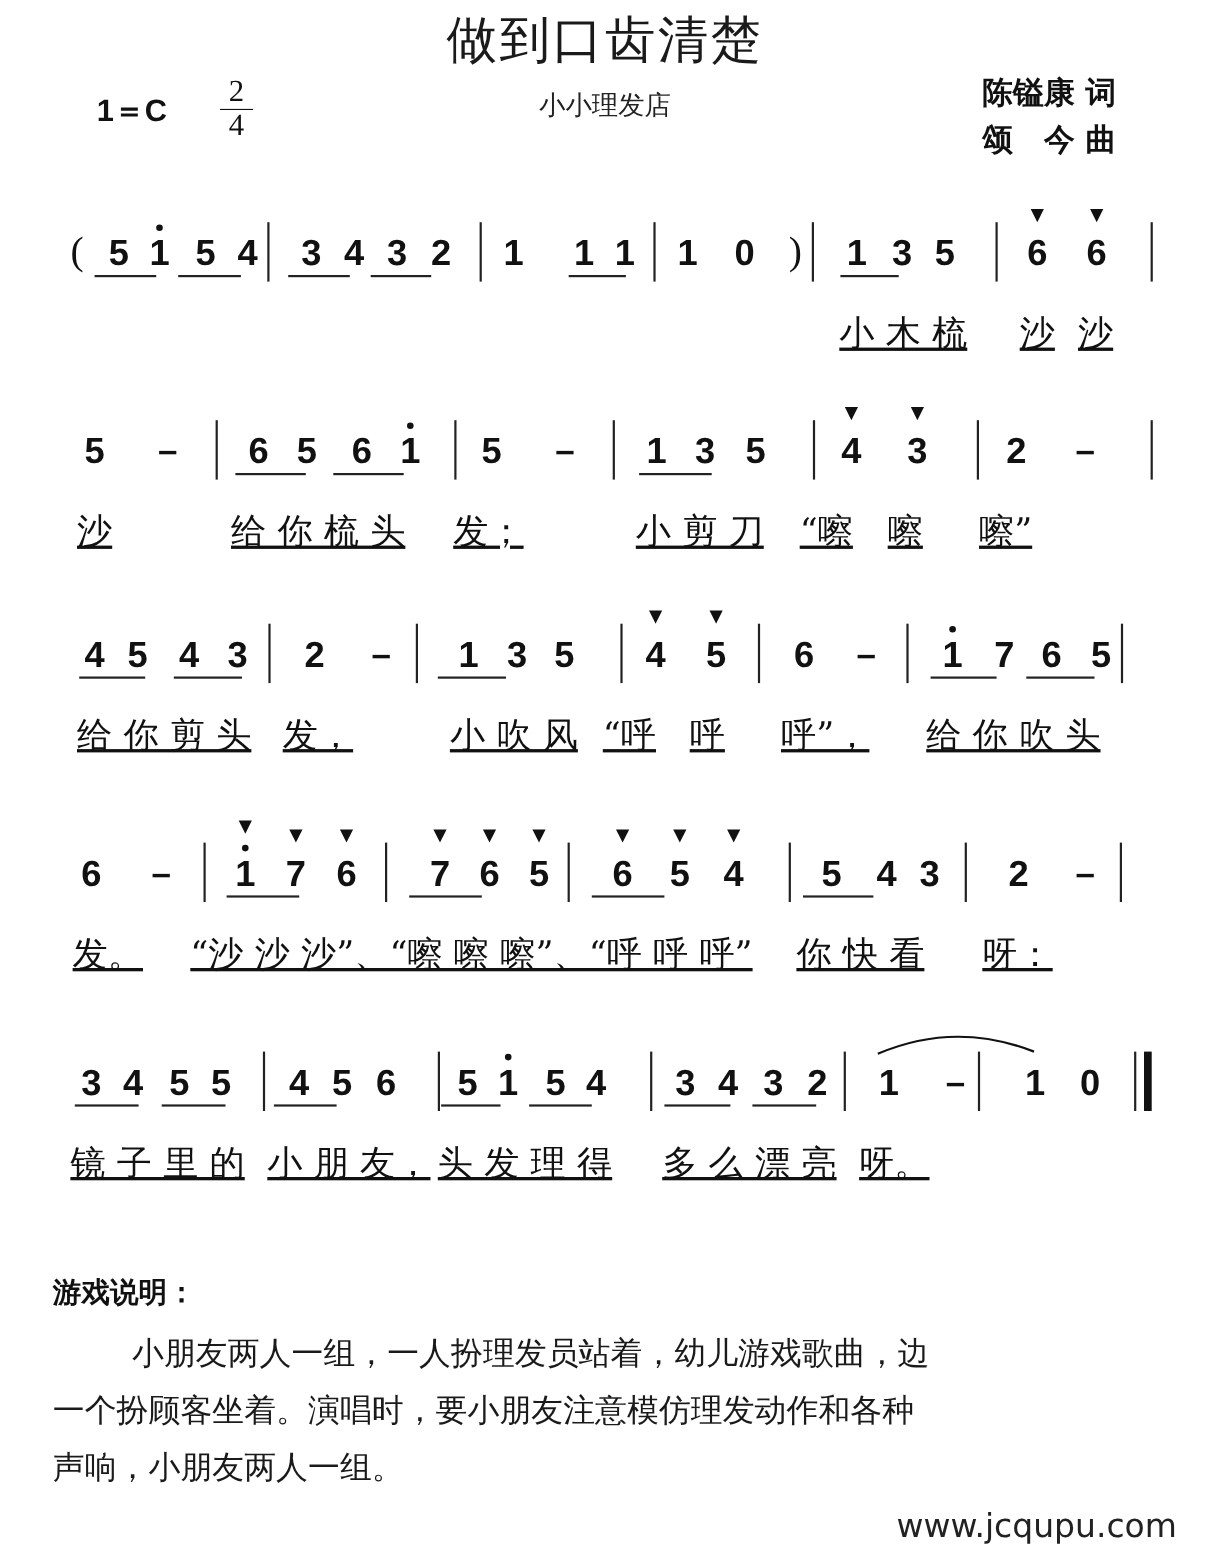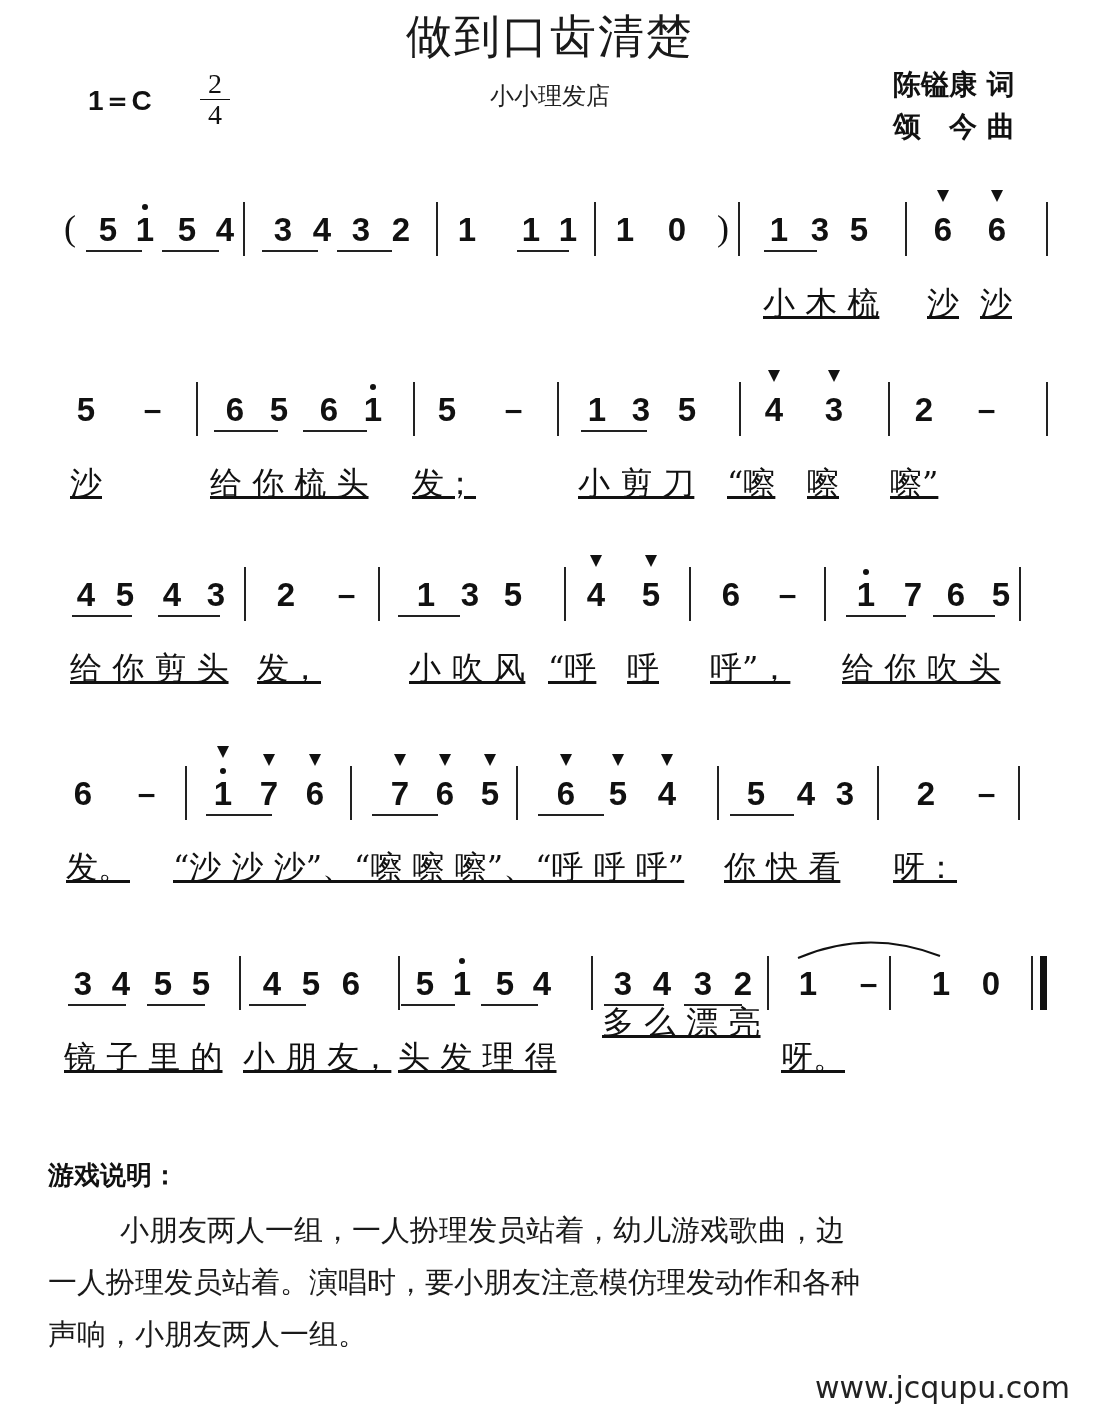--- a/index.html
+++ b/index.html
@@ -220,25 +220,25 @@
     <div class="abs barline" style="left: 239px; top: 956px; height: 54px;"></div>
     <div class="abs barline" style="left: 398px; top: 956px; height: 54px;"></div>
     <div class="abs barline" style="left: 591px; top: 956px; height: 54px;"></div>
     <div class="abs barline" style="left: 767px; top: 956px; height: 54px;"></div>
     <div class="abs barline" style="left: 889px; top: 956px; height: 54px;"></div>
     <div class="abs barline" style="left: 1031px; top: 956px; height: 54px;"></div>
     <div class="abs finalthick" style="left: 1040px; top: 956px; height: 54px;"></div>
     <div class="abs lyric" style="left: 64px; top: 1039px;">镜 子 里 的</div>
     <div class="abs lyric" style="left: 243px; top: 1039px;">小 朋 友，</div>
     <div class="abs lyric" style="left: 398px; top: 1039px;">头 发 理 得</div>
-    <div class="abs lyric" style="left: 602px; top: 1004px;">多 么 漂 亮</div>
+    <div class="abs lyric" style="left: 602px; top: 1039px;">多 么 漂 亮</div>
     <div class="abs lyric" style="left: 781px; top: 1039px;">呀。</div>
     <svg class="slur" width="154" height="30" style="left: 796px; top: 934px;">
       <path d="M2,24 Q72,-6 144,22" stroke="#111" stroke-width="2" fill="none"></path>
     </svg>
   </div>
 
 <div class="abs instr-head">游戏说明：</div>
 <div class="abs instr" style="top:1204px; text-indent:72px">小朋友两人一组，一人扮理发员站着，幼儿游戏歌曲，边</div>
-<div class="abs instr" style="top:1256px">一人扮理发员站着。演唱时，要小朋友注意模仿理发动作和各种</div>
+<div class="abs instr" style="top:1256px">一个扮顾客坐着。演唱时，要小朋友注意模仿理发动作和各种</div>
 <div class="abs instr" style="top:1308px">声响，小朋友两人一组。</div>
 
 <div class="abs wm">www.jcqupu.com</div>
 
 </body></html>

